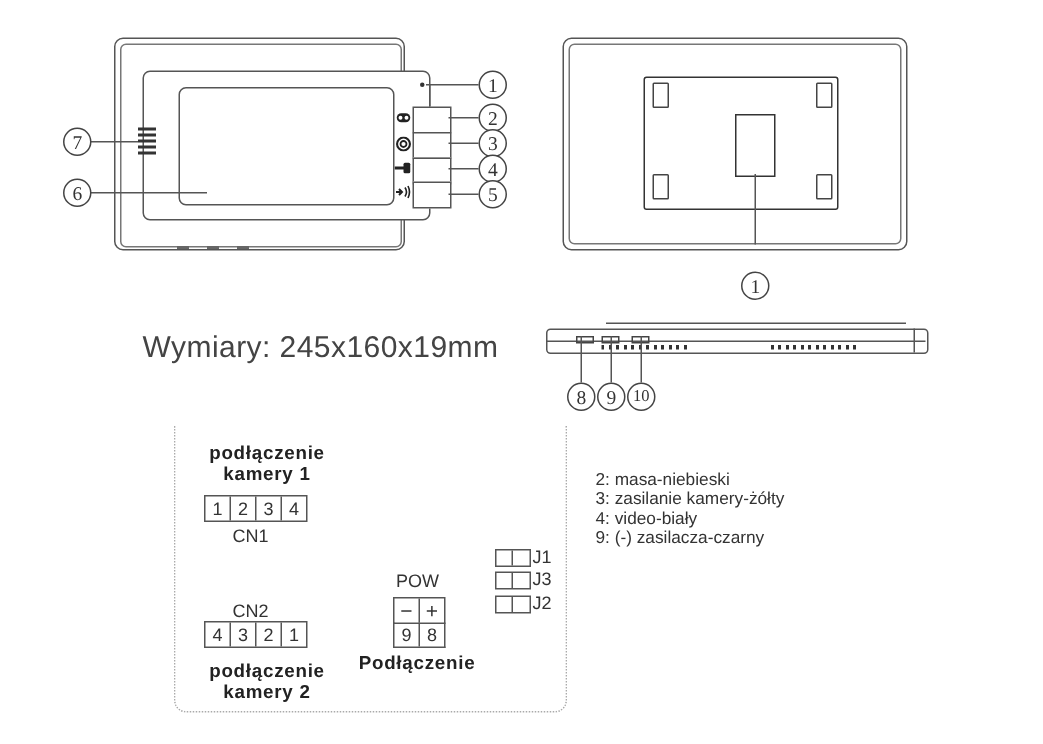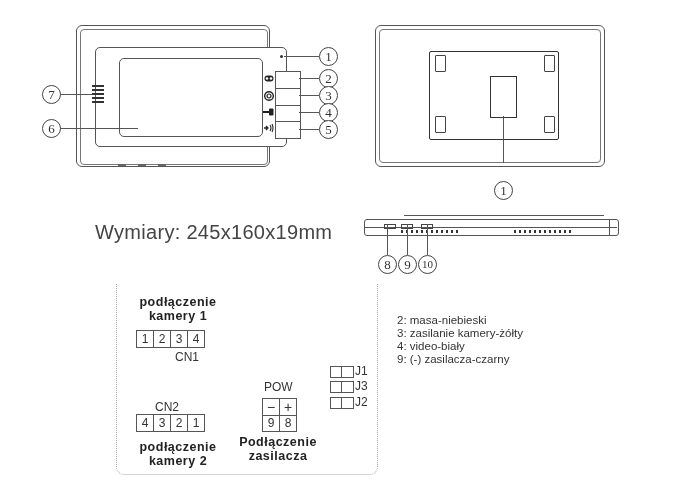--- a/index.html
+++ b/index.html
@@ -132,21 +132,21 @@
 <div class="bold-label" style="left:128px;top:295px;width:100px;">
   <div>podłączenie</div>
   <div>kamery 1</div>
 </div>
 <div class="cell-row" style="left:136px;top:330px;">
   <span>1</span>
   <span>2</span>
   <span>3</span>
   <span>4</span>
 </div>
-<div class="plain" style="left:155px;top:350px;margin-left:20px;">CN1</div>
+<div class="plain" style="left:155px;top:350px;">CN1</div>
 
 <div class="plain" style="left:155px;top:400px;">CN2</div>
 <div class="cell-row" style="left:136px;top:414px;">
   <span>4</span>
   <span>3</span>
   <span>2</span>
   <span>1</span>
 </div>
 <div class="bold-label" style="left:128px;top:440px;width:100px;">
   <div>podłączenie</div>
@@ -157,21 +157,20 @@
 <div class="cell-row" style="left:262px;top:398px;">
   <span style="font-size:14px;">−</span>
   <span style="font-size:14px;">+</span>
 </div>
 <div class="cell-row" style="left:262px;top:415px;border-top:none;">
   <span>9</span>
   <span>8</span>
 </div>
 <div class="bold-label" style="left:228px;top:435px;width:100px;">
   <div>Podłączenie</div>
-  <div>zasilacza</div>
 </div>
 
 <div>
   <div class="abs" style="left:330px;top:366px;width:22px;height:10px;border:1px solid #555;">
     <div style="position:absolute;left:10px;top:0;width:1px;height:10px;background:#555;"></div>
   </div>
   <div class="plain" style="left:355px;top:364px;">J1</div>
 </div>
 <div>
   <div class="abs" style="left:330px;top:381px;width:22px;height:10px;border:1px solid #555;">

